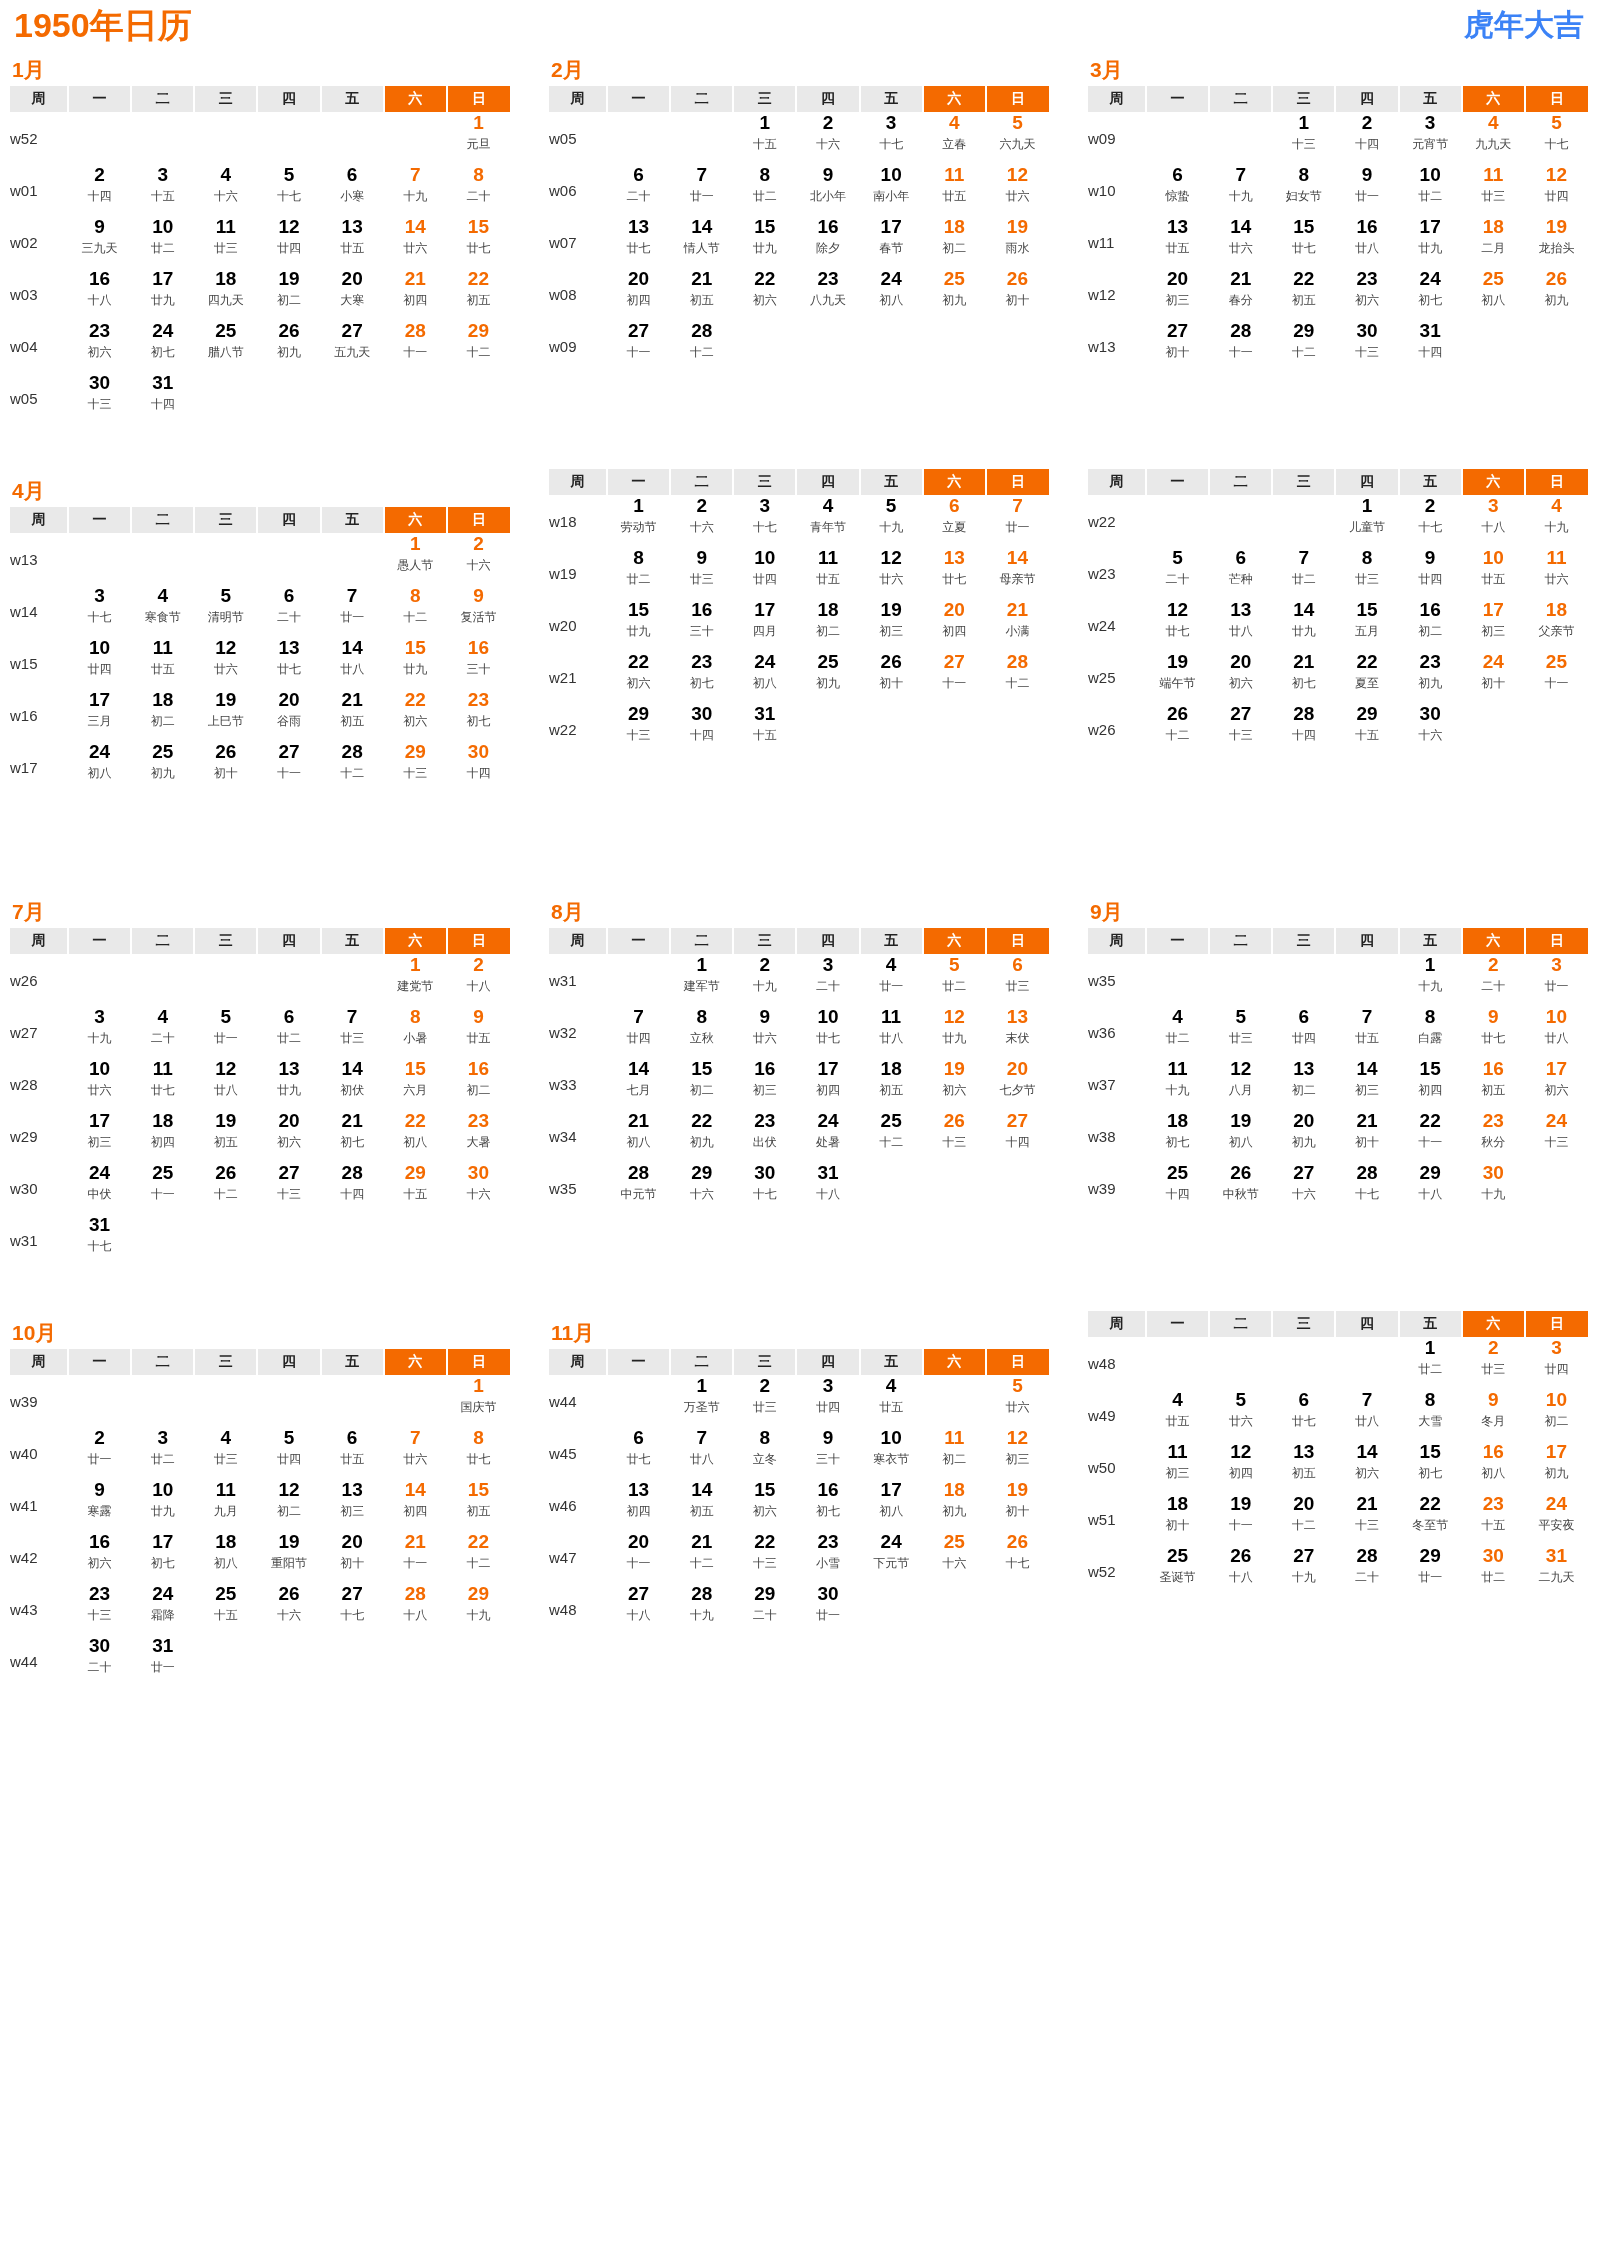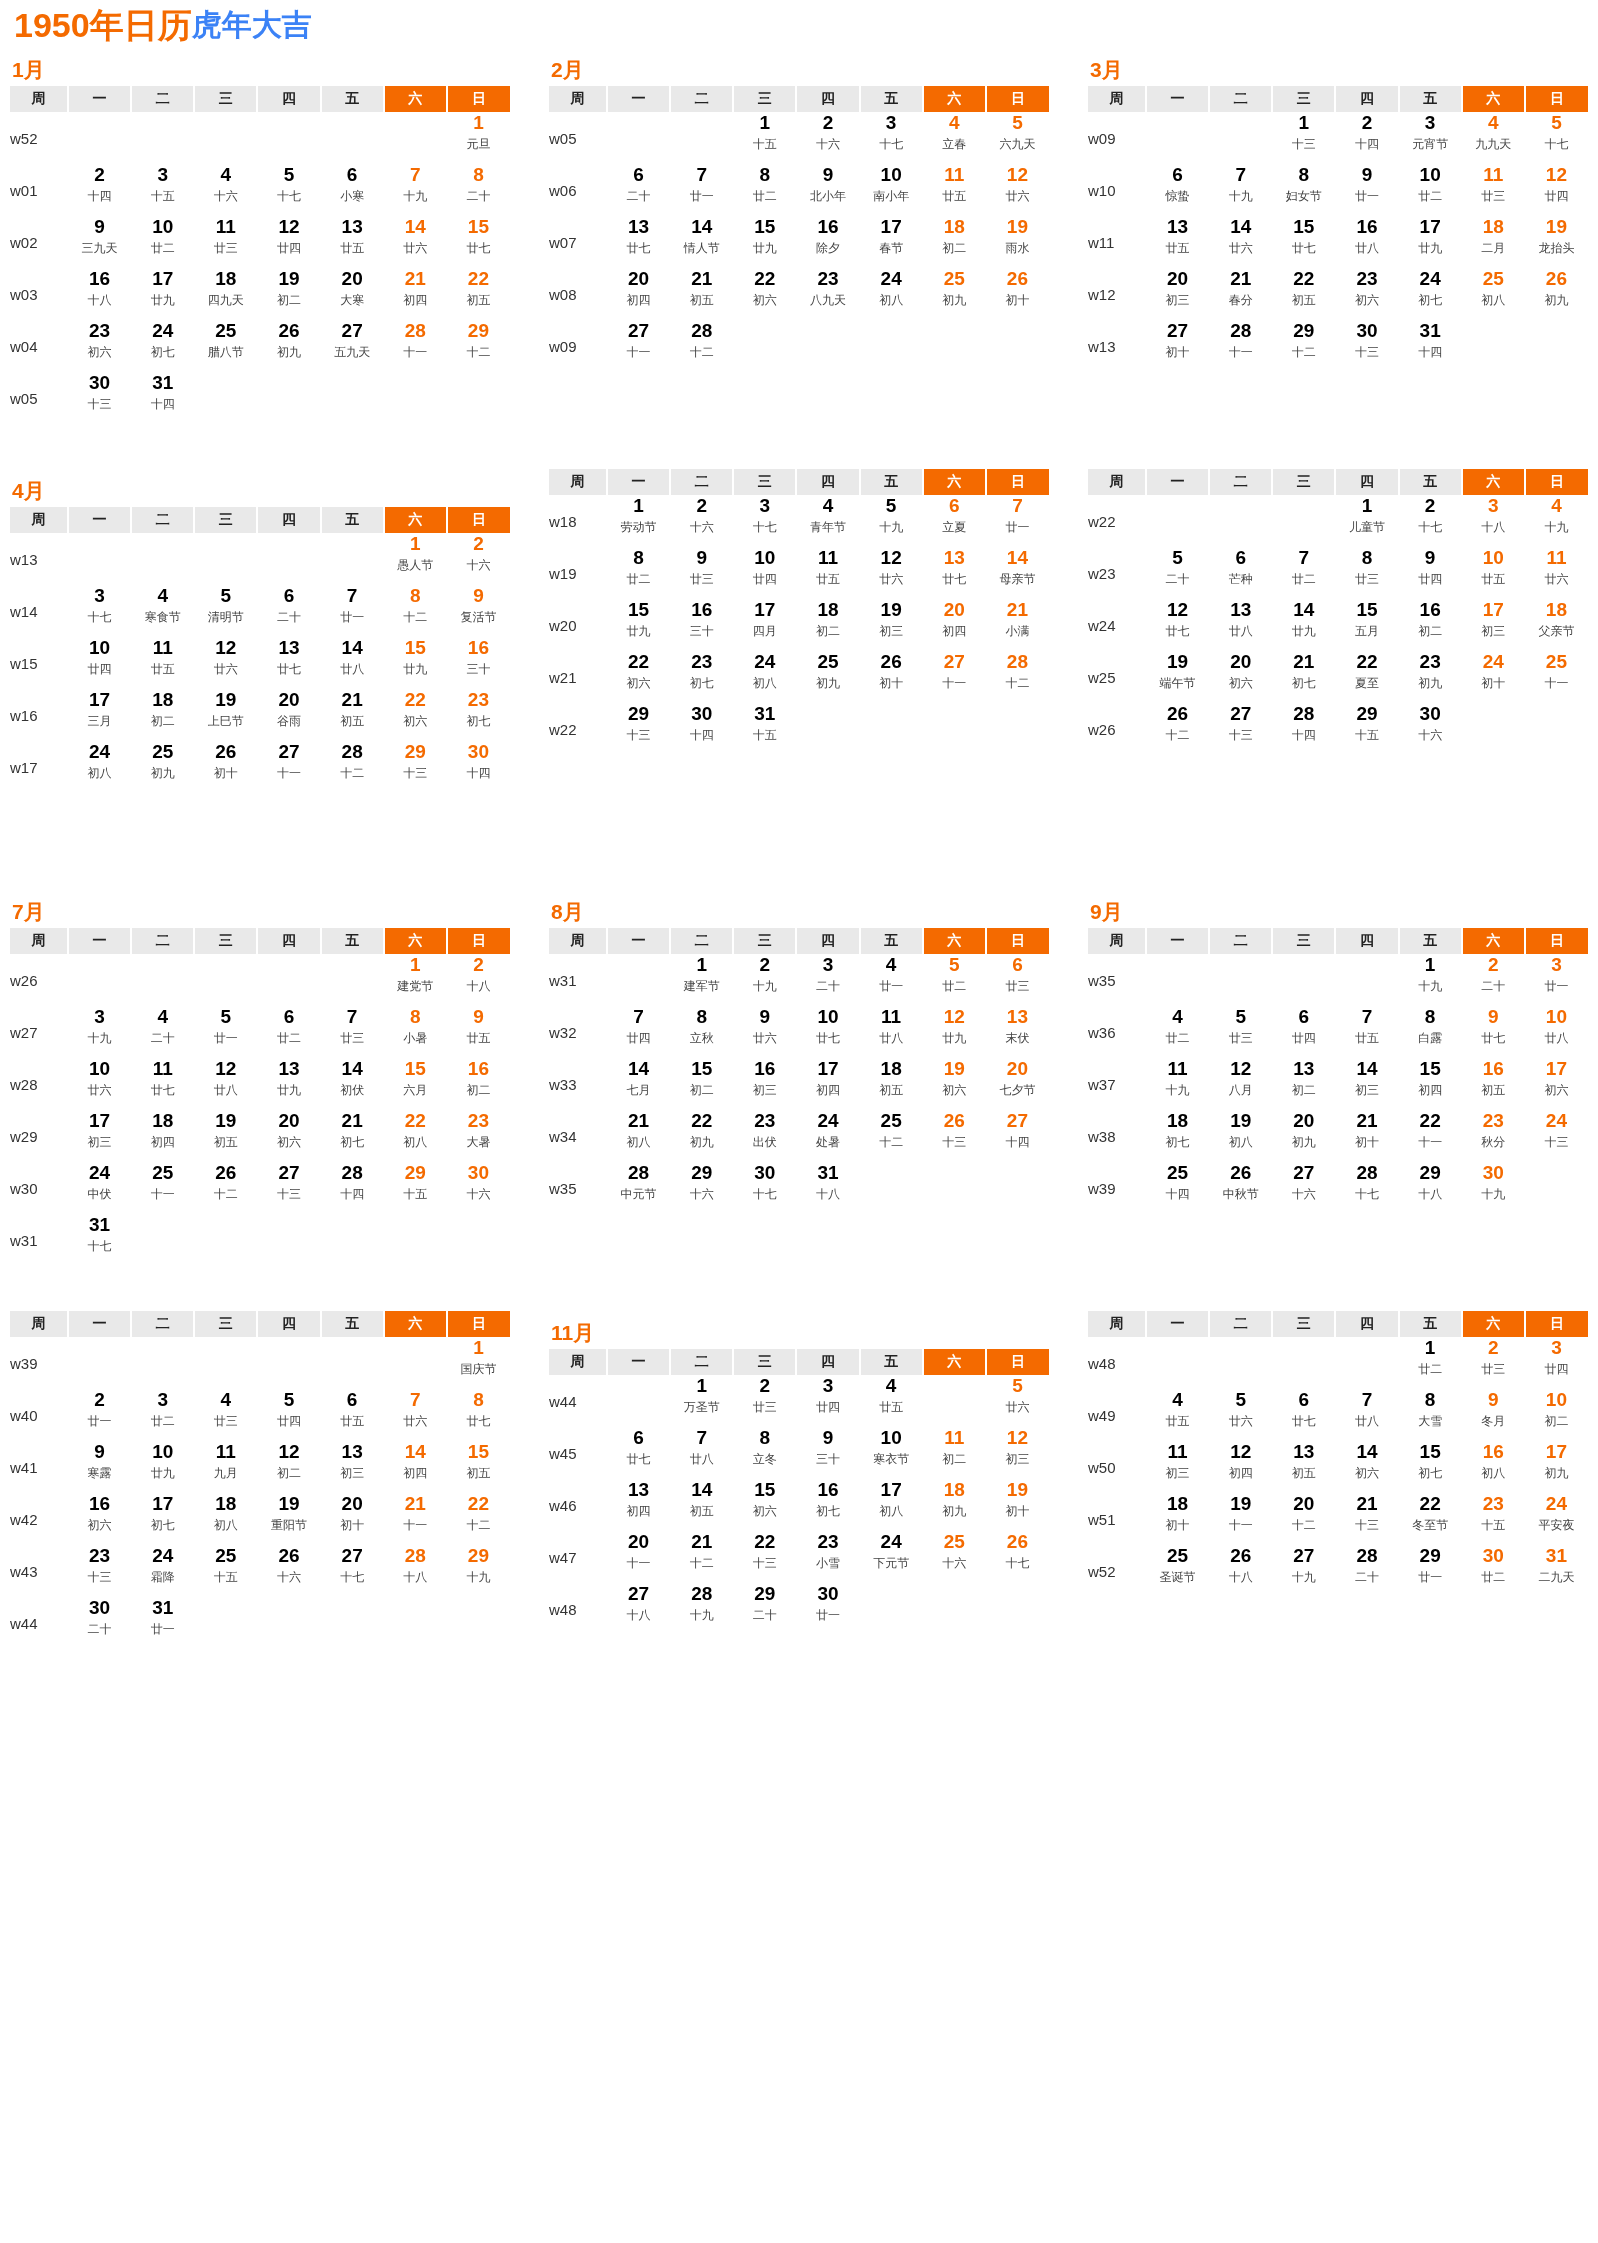--- a/index.html
+++ b/index.html
@@ -12,20 +12,21 @@
     color: #000;
     position: relative;
   }
   .page {
     width: 1598px;
     padding: 6px 10px 0 10px;
     position: relative;
   }
   .topbar {
     display: flex;
+    justify-content: space-between;
     align-items: flex-start;
     padding: 0 4px 4px 4px;
   }
   .page-title {
     font-size: 34px;
     font-weight: bold;
     color: #f46a00;
     letter-spacing: 0px;
     line-height: 38px;
   }
@@ -1637,20 +1638,21 @@
               <td class="day empty"></td>
               <td class="day empty"></td>
               <td class="day empty"></td>
               <td class="day empty"></td>
               <td class="day empty"></td>
             </tr>
           </tbody>
         </table>
       </div>
       <div class="month">
+        <div class="month-name">10月</div>
         <table class="cal">
           <thead>
             <tr class="hdr">
               <th class="wk">周</th>
               <th>一</th>
               <th>二</th>
               <th>三</th>
               <th>四</th>
               <th>五</th>
               <th class="wend">六</th>

